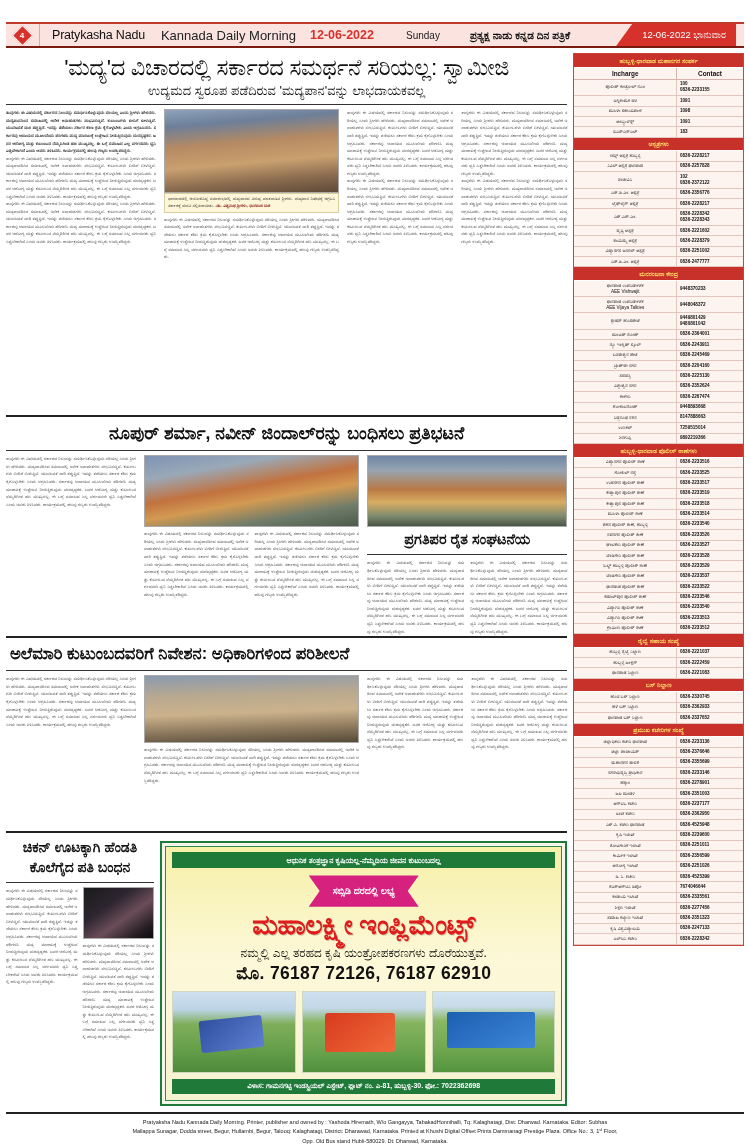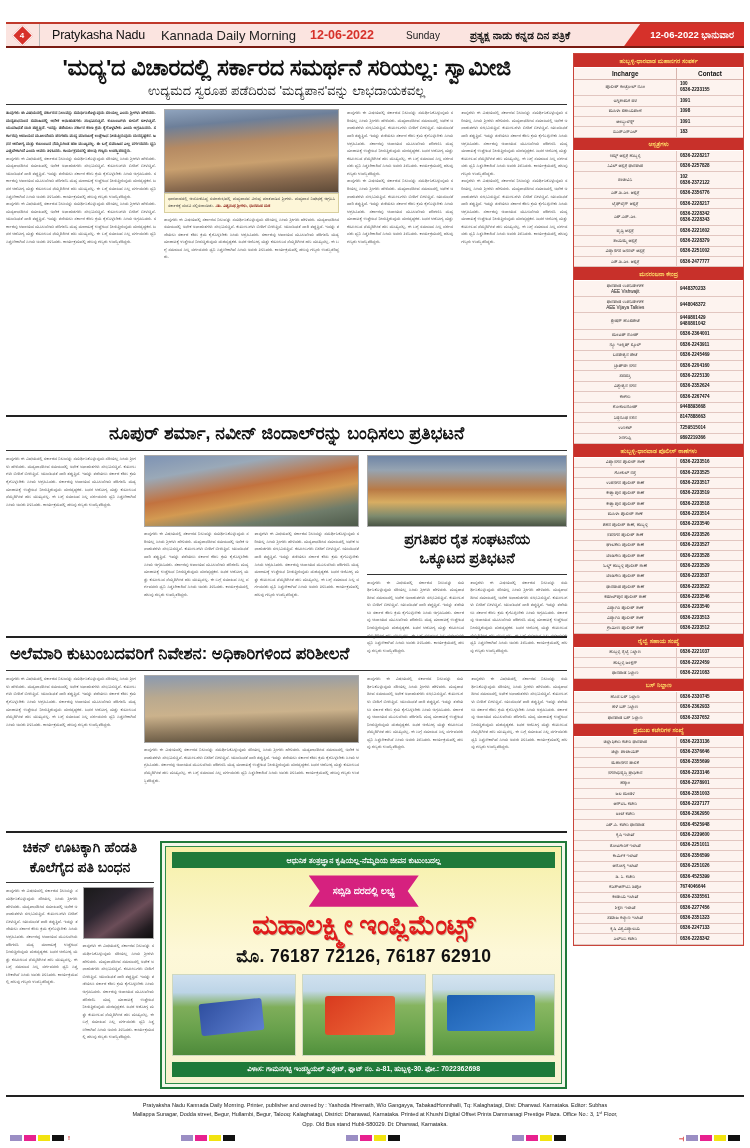--- a/index.html
+++ b/index.html
@@ -42,35 +42,35 @@
   }
   .mh-title {
     font-size:12.5px; font-weight:normal; color:#111;
     margin-left:12px; letter-spacing:-.2px; white-space:nowrap;
   }
   .mh-sub { font-size:13px; color:#222; margin-left:16px; white-space:nowrap; }
   .mh-date { font-size:12.5px; font-weight:bold; color:#d6312a; margin-left:14px; white-space:nowrap; }
   .mh-day { font-size:10px; color:#222; margin-left:20px; white-space:nowrap;padding-left:12px; }
   .mh-kan { font-size:10.5px; font-weight:bold; color:#111; margin-left:30px; white-space:nowrap; }
   .mh-redtab {
-    position:absolute; right:0; top:0; bottom:0;
+    position:absolute; right:8px; top:0; bottom:0;
     background:#d6312a; color:#fff;
     display:flex; align-items:center; padding:0 10px 0 26px;
-    font-size:9.5px; font-weight:bold; white-space:nowrap;
+    font-size:9.5px; font-weight:normal; white-space:nowrap;
     clip-path:polygon(16px 0, 100% 0, 100% 100%, 0 100%);
   }
 
   
   .body-wrap { display:flex; padding:0 6px; margin-top:5px; }
   .left-zone { width:566px; position:relative; }
   .right-zone { width:172px; margin-left:6px; }
 
   
   .h1-main {
-    font-size:22.5px; font-weight:bold; text-align:center;
+    font-size:22.5px; font-weight:normal; text-align:center;
     line-height:1.12; color:#111; letter-spacing:-.3px;
     padding:2px 0 0 0;
   }
   .h1-sub {
     font-size:13px; text-align:center; color:#111; margin-top:3px;
     font-weight:500;
   }
   .rule-thin { border-top:1px solid #333; margin:5px 0 4px 0; }
   .rule-thick { border-top:2px solid #222; margin:6px 0 4px 0; }
 
@@ -255,21 +255,20 @@
                 <div class="tx">ತಾವುಗಳು ಈ ವಿಷಯದಲ್ಲಿ ಸರ್ಕಾರದ ನಿಲುವನ್ನು ಸಮರ್ಥಿಸಿಕೊಳ್ಳುವುದು ಸರಿಯಲ್ಲ ಎಂದು ಶ್ರೀಗಳು ಹೇಳಿದರು. ಮದ್ಯಪಾನದಿಂದ ಸಮಾಜದಲ್ಲಿ ಅನೇಕ ಅನಾಹುತಗಳು ಸಂಭವಿಸುತ್ತಿವೆ. ಕುಟುಂಬಗಳು ಬೀದಿಗೆ ಬೀಳುತ್ತಿವೆ. ಯುವಜನತೆ ದಾರಿ ತಪ್ಪುತ್ತಿದೆ. ಇದನ್ನು ತಡೆಯಲು ಸರ್ಕಾರ ಕಠಿಣ ಕ್ರಮ ಕೈಗೊಳ್ಳಬೇಕು ಎಂದು ಆಗ್ರಹಿಸಿದರು. ಸರ್ಕಾರವು ಆದಾಯದ ಮೂಲವೆಂದು ಪರಿಗಣಿಸಿ ಮದ್ಯ ಮಾರಾಟಕ್ಕೆ ಉತ್ತೇಜನ ನೀಡುತ್ತಿರುವುದು ದುರದೃಷ್ಟಕರ. ಜನರ ಆರೋಗ್ಯ ಮತ್ತು ಕುಟುಂಬದ ನೆಮ್ಮದಿಗಿಂತ ಹಣ ಮುಖ್ಯವಲ್ಲ. ಈ ಬಗ್ಗೆ ಸಮಾಜದ ಎಲ್ಲ ವರ್ಗದವರು ಧ್ವನಿ ಎತ್ತಬೇಕಾಗಿದೆ ಎಂದು ಅವರು ತಿಳಿಸಿದರು. ಕಾರ್ಯಕ್ರಮದಲ್ಲಿ ಹಲವು ಗಣ್ಯರು ಉಪಸ್ಥಿತರಿದ್ದರು.</div>
               </div>
             <div class="col">
                 <div class="tx">ತಾವುಗಳು ಈ ವಿಷಯದಲ್ಲಿ ಸರ್ಕಾರದ ನಿಲುವನ್ನು ಸಮರ್ಥಿಸಿಕೊಳ್ಳುವುದು ಸರಿಯಲ್ಲ ಎಂದು ಶ್ರೀಗಳು ಹೇಳಿದರು. ಮದ್ಯಪಾನದಿಂದ ಸಮಾಜದಲ್ಲಿ ಅನೇಕ ಅನಾಹುತಗಳು ಸಂಭವಿಸುತ್ತಿವೆ. ಕುಟುಂಬಗಳು ಬೀದಿಗೆ ಬೀಳುತ್ತಿವೆ. ಯುವಜನತೆ ದಾರಿ ತಪ್ಪುತ್ತಿದೆ. ಇದನ್ನು ತಡೆಯಲು ಸರ್ಕಾರ ಕಠಿಣ ಕ್ರಮ ಕೈಗೊಳ್ಳಬೇಕು ಎಂದು ಆಗ್ರಹಿಸಿದರು. ಸರ್ಕಾರವು ಆದಾಯದ ಮೂಲವೆಂದು ಪರಿಗಣಿಸಿ ಮದ್ಯ ಮಾರಾಟಕ್ಕೆ ಉತ್ತೇಜನ ನೀಡುತ್ತಿರುವುದು ದುರದೃಷ್ಟಕರ. ಜನರ ಆರೋಗ್ಯ ಮತ್ತು ಕುಟುಂಬದ ನೆಮ್ಮದಿಗಿಂತ ಹಣ ಮುಖ್ಯವಲ್ಲ. ಈ ಬಗ್ಗೆ ಸಮಾಜದ ಎಲ್ಲ ವರ್ಗದವರು ಧ್ವನಿ ಎತ್ತಬೇಕಾಗಿದೆ ಎಂದು ಅವರು ತಿಳಿಸಿದರು. ಕಾರ್ಯಕ್ರಮದಲ್ಲಿ ಹಲವು ಗಣ್ಯರು ಉಪಸ್ಥಿತರಿದ್ದರು.</div>
               </div>
           </div>
         </div>
         <div class="col">
           <div class="photo ph-c" style="height:72px;"></div>
           <div class="h3-col" style="margin-top:3px;">ಪ್ರಗತಿಪರ ರೈತ ಸಂಘಟನೆಯ</div>
-          <div class="h3-col">ಒಕ್ಕೂಟದ ಪ್ರತಿಭಟನೆ</div>
           <div class="rule-thin"></div>
           <div class="cols" style="gap:6px;">
             <div class="col">
                 <div class="tx">ತಾವುಗಳು ಈ ವಿಷಯದಲ್ಲಿ ಸರ್ಕಾರದ ನಿಲುವನ್ನು ಸಮರ್ಥಿಸಿಕೊಳ್ಳುವುದು ಸರಿಯಲ್ಲ ಎಂದು ಶ್ರೀಗಳು ಹೇಳಿದರು. ಮದ್ಯಪಾನದಿಂದ ಸಮಾಜದಲ್ಲಿ ಅನೇಕ ಅನಾಹುತಗಳು ಸಂಭವಿಸುತ್ತಿವೆ. ಕುಟುಂಬಗಳು ಬೀದಿಗೆ ಬೀಳುತ್ತಿವೆ. ಯುವಜನತೆ ದಾರಿ ತಪ್ಪುತ್ತಿದೆ. ಇದನ್ನು ತಡೆಯಲು ಸರ್ಕಾರ ಕಠಿಣ ಕ್ರಮ ಕೈಗೊಳ್ಳಬೇಕು ಎಂದು ಆಗ್ರಹಿಸಿದರು. ಸರ್ಕಾರವು ಆದಾಯದ ಮೂಲವೆಂದು ಪರಿಗಣಿಸಿ ಮದ್ಯ ಮಾರಾಟಕ್ಕೆ ಉತ್ತೇಜನ ನೀಡುತ್ತಿರುವುದು ದುರದೃಷ್ಟಕರ. ಜನರ ಆರೋಗ್ಯ ಮತ್ತು ಕುಟುಂಬದ ನೆಮ್ಮದಿಗಿಂತ ಹಣ ಮುಖ್ಯವಲ್ಲ. ಈ ಬಗ್ಗೆ ಸಮಾಜದ ಎಲ್ಲ ವರ್ಗದವರು ಧ್ವನಿ ಎತ್ತಬೇಕಾಗಿದೆ ಎಂದು ಅವರು ತಿಳಿಸಿದರು. ಕಾರ್ಯಕ್ರಮದಲ್ಲಿ ಹಲವು ಗಣ್ಯರು ಉಪಸ್ಥಿತರಿದ್ದರು.</div>
               </div>
             <div class="col">
                 <div class="tx">ತಾವುಗಳು ಈ ವಿಷಯದಲ್ಲಿ ಸರ್ಕಾರದ ನಿಲುವನ್ನು ಸಮರ್ಥಿಸಿಕೊಳ್ಳುವುದು ಸರಿಯಲ್ಲ ಎಂದು ಶ್ರೀಗಳು ಹೇಳಿದರು. ಮದ್ಯಪಾನದಿಂದ ಸಮಾಜದಲ್ಲಿ ಅನೇಕ ಅನಾಹುತಗಳು ಸಂಭವಿಸುತ್ತಿವೆ. ಕುಟುಂಬಗಳು ಬೀದಿಗೆ ಬೀಳುತ್ತಿವೆ. ಯುವಜನತೆ ದಾರಿ ತಪ್ಪುತ್ತಿದೆ. ಇದನ್ನು ತಡೆಯಲು ಸರ್ಕಾರ ಕಠಿಣ ಕ್ರಮ ಕೈಗೊಳ್ಳಬೇಕು ಎಂದು ಆಗ್ರಹಿಸಿದರು. ಸರ್ಕಾರವು ಆದಾಯದ ಮೂಲವೆಂದು ಪರಿಗಣಿಸಿ ಮದ್ಯ ಮಾರಾಟಕ್ಕೆ ಉತ್ತೇಜನ ನೀಡುತ್ತಿರುವುದು ದುರದೃಷ್ಟಕರ. ಜನರ ಆರೋಗ್ಯ ಮತ್ತು ಕುಟುಂಬದ ನೆಮ್ಮದಿಗಿಂತ ಹಣ ಮುಖ್ಯವಲ್ಲ. ಈ ಬಗ್ಗೆ ಸಮಾಜದ ಎಲ್ಲ ವರ್ಗದವರು ಧ್ವನಿ ಎತ್ತಬೇಕಾಗಿದೆ ಎಂದು ಅವರು ತಿಳಿಸಿದರು. ಕಾರ್ಯಕ್ರಮದಲ್ಲಿ ಹಲವು ಗಣ್ಯರು ಉಪಸ್ಥಿತರಿದ್ದರು.</div>
               </div>
           </div>
         </div>
@@ -315,20 +314,21 @@
         </div>
 
         <div class="col">
           <div class="advert">
             <div class="advert-inner">
               <div class="ad-band">ಆಧುನಿಕ ತಂತ್ರಜ್ಞಾನ ಕೃಷಿಯಲ್ಲ-ನೆಮ್ಮದಿಯ ಜೀವನ ಕುಟುಂಬದಲ್ಲ</div>
               <div class="ad-ribbon-wrap">
                 <div class="ad-ribbon">ಸಬ್ಸಿಡಿ ದರದಲ್ಲಿ ಲಭ್ಯ</div>
               </div>
               <div class="ad-title">ಮಹಾಲಕ್ಷ್ಮೀ ಇಂಪ್ಲಿಮೆಂಟ್ಸ್</div>
+              <div class="ad-line">ನಮ್ಮಲ್ಲಿ ಎಲ್ಲ ತರಹದ ಕೃಷಿ ಯಂತ್ರೋಪಕರಣಗಳು ದೊರೆಯುತ್ತವೆ.</div>
               <div class="ad-phone">ಮೊ. 76187 72126, 76187 62910</div>
               <div class="ad-photos">
                 <div class="pbox pg1">
                     <i class="imp-a"></i>
                   </div>
                 <div class="pbox pg2">
                     <i class="imp-b"></i>
                   </div>
                 <div class="pbox pg3">
                     <i class="imp-c"></i>

